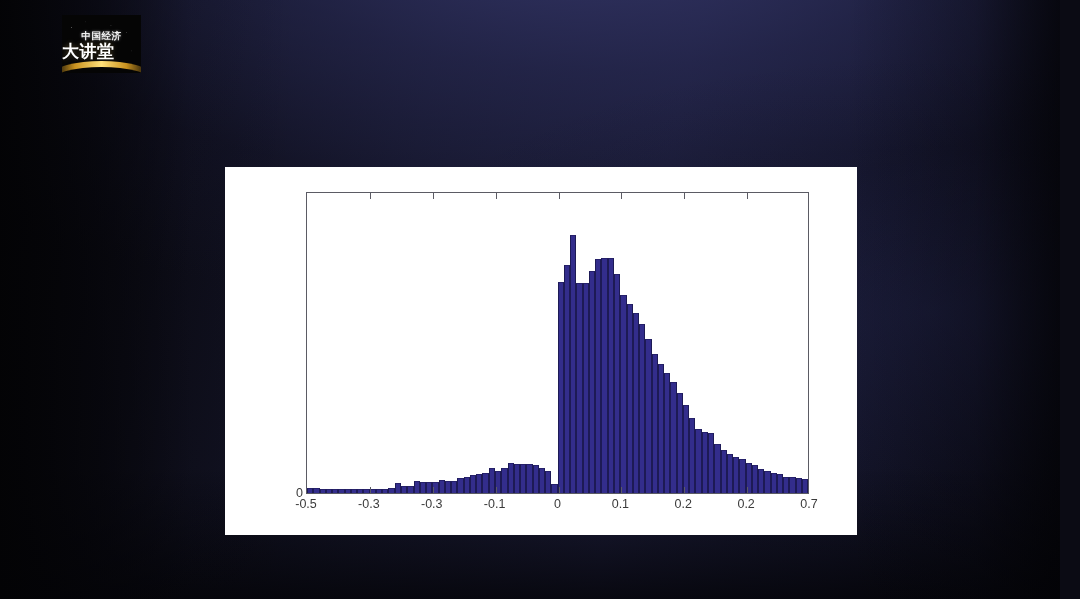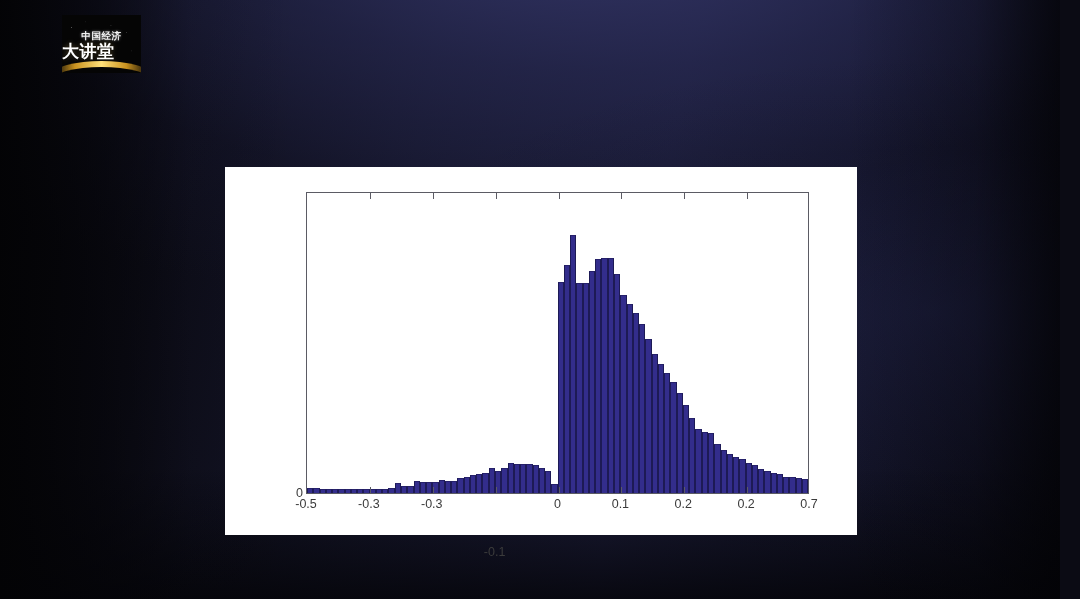--- a/index.html
+++ b/index.html
@@ -300,21 +300,21 @@
         <div class="tick-bot" style="left: 314.375px;"></div>
         <div class="tick-top" style="left: 377.25px;"></div>
         <div class="tick-bot" style="left: 377.25px;"></div>
         <div class="tick-top" style="left: 440.125px;"></div>
         <div class="tick-bot" style="left: 440.125px;"></div>
       </div>
     <div id="xlabels">
         <div class="xlab" style="left: 81px;">-0.5</div>
         <div class="xlab" style="left: 143.875px;">-0.3</div>
         <div class="xlab" style="left: 206.75px;">-0.3</div>
-        <div class="xlab" style="left: 269.625px; margin-top: 48px;">-0.1</div>
+        <div class="xlab" style="left: 269.625px;">-0.1</div>
         <div class="xlab" style="left: 332.5px;">0</div>
         <div class="xlab" style="left: 395.375px;">0.1</div>
         <div class="xlab" style="left: 458.25px;">0.2</div>
         <div class="xlab" style="left: 521.125px;">0.2</div>
         <div class="xlab" style="left: 584px;">0.7</div>
       </div>
     <div class="ylab0">0</div>
   </div>
 
 

